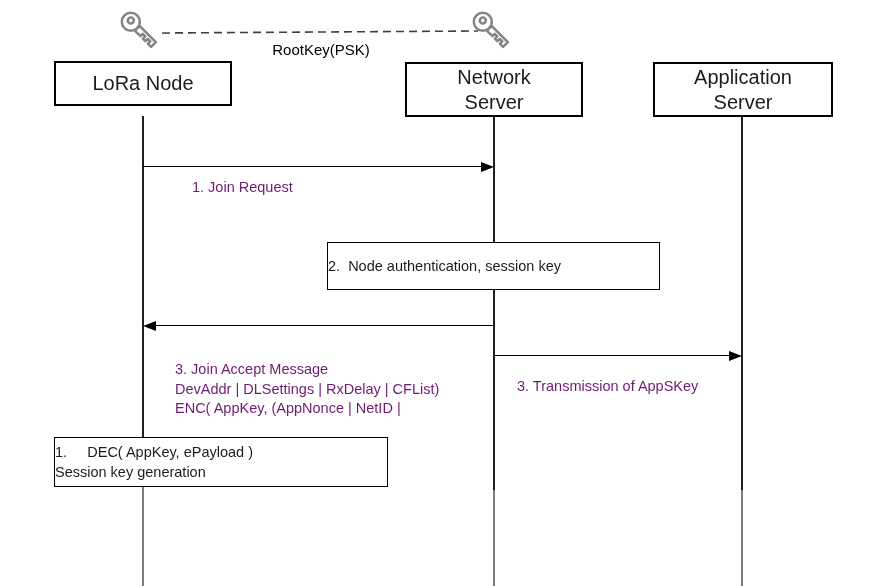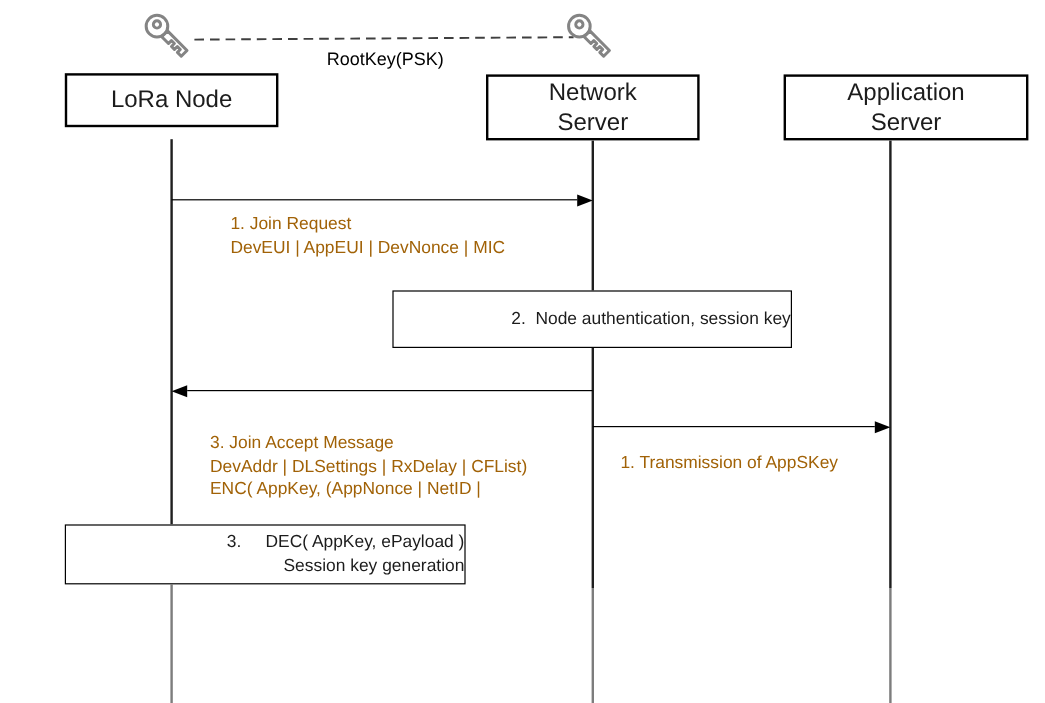--- a/index.html
+++ b/index.html
@@ -31,21 +31,21 @@
   }
 
   
   .note {
     position: absolute;
     box-sizing: border-box;
     border: 1.5px solid #000000;
     background: #ffffff;
     display: flex;
     flex-direction: column;
-    align-items: flex-end;
+    align-items: flex-start;
     justify-content: center;
     text-align: center;
     font-size: 14.5px;
     line-height: 20px;
     color: #1c1c1c;
     z-index: 3;
   }
   .note span, .msg span { white-space: pre-wrap; }
 
   
@@ -70,21 +70,21 @@
   .arrow-head.right { border-left: 13px solid #000000; }
   .arrow-head.left  { border-right: 13px solid #000000; }
 
   
   .msg {
     position: absolute;
     display: flex;
     flex-direction: column;
     font-size: 14.5px;
     line-height: 19.5px;
-    color: #a16207;
+    color: #701a75;
     z-index: 2;
   }
 
   .rootkey-label {
     position: absolute;
     left: 246px; top: 41px; width: 150px;
     text-align: center;
     font-weight: normal;
     font-size: 15px;
     color: #000000;
@@ -129,48 +129,47 @@
   <div class="lifeline gray" style="left:741px; top:490px; height:96px;"></div>
 
   <div class="actor" style="left:54px; top:61px; width:178px; height:45px;">
     <span>LoRa Node</span>
     <span></span>
   </div>
   <div class="actor" style="left:405px; top:62px; width:178px; height:55px;text-align:right;">
     <span>Network</span>
     <span>Server</span>
   </div>
-  <div class="actor" style="left:653px; top:62px; width:204px; height:55px;">
+  <div class="actor" style="left:653px; top:62px; width:180px; height:55px;">
     <span>Application</span>
     <span>Server</span>
   </div>
 
   <div class="arrow-line" style="left:143px; top:166px; width:338px;"></div>
   <div class="arrow-head right" style="left:481px; top:162px;"></div>
   <div class="msg" style="left:192px; top:178px;">
     <span>1. Join Request</span>
-    <span>DevEUI | AppEUI | DevNonce | MIC</span>
   </div>
 
   <div class="note" style="left:327px; top:242px; width:333px; height:48px;">
     <span>2.  Node authentication, session key</span>
   </div>
 
   <div class="arrow-line" style="left:156px; top:325px; width:338px;"></div>
   <div class="arrow-head left" style="left:143px; top:321px;"></div>
   <div class="msg" style="left:175px; top:360px;">
     <span>3. Join Accept Message</span>
     <span>DevAddr | DLSettings | RxDelay | CFList)</span>
     <span>ENC( AppKey, (AppNonce | NetID |</span>
   </div>
 
   <div class="arrow-line" style="left:494px; top:355px; width:235px;"></div>
   <div class="arrow-head right" style="left:729px; top:351px;"></div>
   <div class="msg" style="left:517px; top:377px;">
-    <span>1. Transmission of AppSKey</span>
+    <span>3. Transmission of AppSKey</span>
   </div>
 
   <div class="note" style="left:54px; top:437px; width:334px; height:50px;">
-    <span>3.     DEC( AppKey, ePayload )</span>
+    <span>1.     DEC( AppKey, ePayload )</span>
     <span>Session key generation</span>
   </div>
 
 </div>
 
 </body></html>

